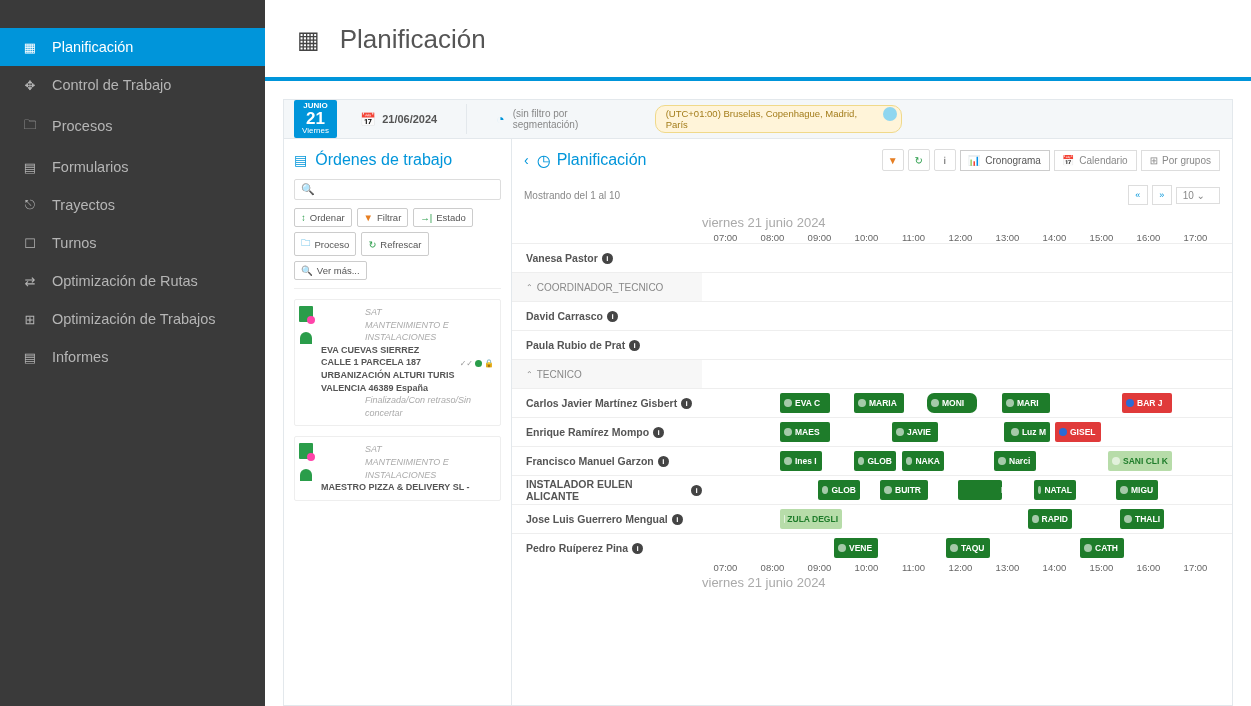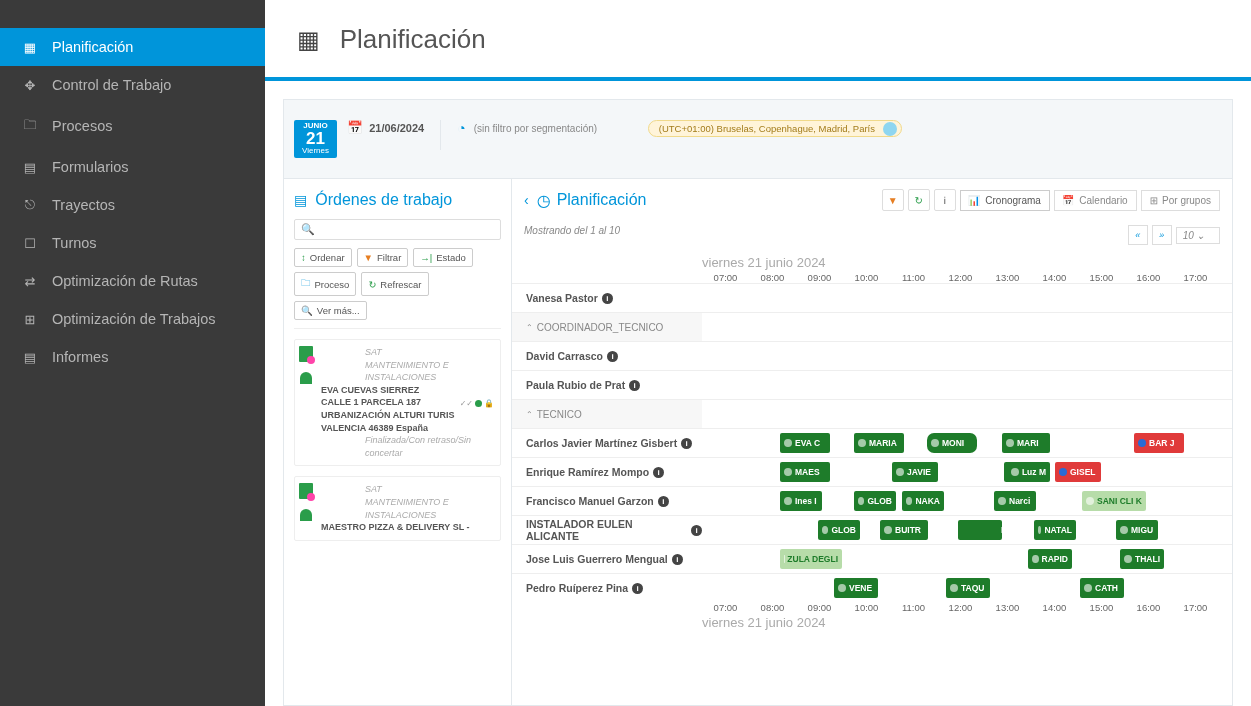--- a/index.html
+++ b/index.html
@@ -11,21 +11,21 @@
 .logo-main b { font-weight: 700; }
 .logo-sub { font-size: 15px; color: #eee; font-weight: 300; }
 .nav-item { display: flex; align-items: center; gap: 14px; padding: 11px 22px; font-size: 14.5px; color: #b5b5b5; cursor: pointer; }
 .nav-item.active { background: #0095da; color: #fff; }
 .nav-item .ico { width: 16px; text-align: center; font-size: 13px; }
 .main { flex: 1; display: flex; flex-direction: column; background: #fff; }
 .page-header { display: flex; align-items: center; gap: 20px; padding: 24px 32px 22px; border-bottom: 4px solid #0095da; }
 .page-header .cal-ico { font-size: 24px; color: #444; }
 .page-header h1 { font-size: 26px; font-weight: 400; color: #555; }
 .content { flex: 1; padding: 18px 18px 0; display: flex; flex-direction: column; overflow: hidden; }
-.topbar { background: #f4f7f9; border: 1px solid #e3e8ec; border-bottom: none; display: flex; align-items: flex-start; gap: 10px; padding: 20px 10px; }
+.topbar { background: #f4f7f9; border: 1px solid #e3e8ec; border-bottom: none; display: flex; align-items: center; gap: 23px; padding: 0 10px; }
 .date-badge { background: #0095da; color: #fff; text-align: center; padding: 2px 8px 3px; border-radius: 2px; line-height: 1; }
 .date-badge .mon { font-size: 8px; font-weight: 700; display: block; }
 .date-badge .day { font-size: 17px; font-weight: 700; display: block; }
 .date-badge .wd { font-size: 8px; display: block; }
 .date-full { display: flex; align-items: center; gap: 6px; font-size: 11px; color: #555; font-weight: 700; }
 .date-full .ico { color: #0095da; font-size: 13px; }
 .vsep { width: 1px; height: 30px; background: #e3e8ec; margin: 0 6px; }
 .seg { display: flex; align-items: center; gap: 8px; font-size: 10px; color: #888; }
 .seg .pie { color: #0095da; font-size: 14px; }
 .tz { background: #fff4d9; border: 1px solid #f0d98a; border-radius: 10px; padding: 2px 26px 2px 10px; font-size: 9.5px; color: #a37c1a; position: relative; margin-left: auto; margin-right: 320px; }
@@ -58,21 +58,21 @@
 .sched-head .back { color: #0095da; font-size: 14px; cursor: pointer; }
 .sched-head h3 { display: flex; align-items: center; gap: 6px; color: #0095da; font-size: 16px; font-weight: 400; }
 .sched-head .clk { color: #0095da; }
 .sched-tools { margin-left: auto; display: flex; gap: 4px; align-items: center; }
 .tool-btn { width: 22px; height: 22px; border: 1px solid #ddd; border-radius: 2px; background: #fff; display: flex; align-items: center; justify-content: center; font-size: 10px; cursor: pointer; }
 .tool-btn.f { color: #e67e22; }
 .tool-btn.r { color: #2a9d4a; }
 .tool-btn.i { color: #555; }
 .view-tab { border: 1px solid #ddd; font-size: 10px; padding: 4px 8px; display: flex; align-items: center; gap: 4px; cursor: pointer; color: #888; }
 .view-tab.active { background: #fff; color: #555; border-color: #ccc; }
-.count-row { display: flex; align-items: flex-start; padding: 4px 12px 8px; font-size: 10px; color: #888; font-style: italic; }
+.count-row { display: flex; align-items: center; padding: 4px 12px 8px; font-size: 10px; color: #888; }
 .count-row .pager { margin-left: auto; display: flex; gap: 4px; align-items: center; }
 .pg-btn { width: 20px; height: 20px; border: 1px solid #ddd; display: flex; align-items: center; justify-content: center; font-size: 9px; cursor: pointer; color: #0095da; }
 .pg-sel { border: 1px solid #ddd; font-size: 10px; padding: 2px 14px 2px 6px; }
 .grid { flex: 1; overflow: hidden; position: relative; }
 .grid-date { font-size: 13px; color: #aaa; padding: 2px 0 2px 190px; }
 .hours { display: flex; padding-left: 190px; font-size: 9.5px; color: #666; }
 .hours div { width: 47px; text-align: center; }
 .rows { }
 .grow { display: flex; align-items: center; height: 29px; border-top: 1px solid #eee; position: relative; }
 .gname { width: 190px; padding-left: 14px; font-size: 10.5px; color: #555; display: flex; align-items: center; gap: 4px; font-weight: 700; }
@@ -287,40 +287,40 @@
                   <div class="gname grp"><span class="caret">⌃</span> TECNICO</div>
                   <div class="lane"></div>
                 </div>
                 <div class="grow">
                   <div class="gname">Carlos Javier Martínez Gisbert <span class="info">i</span></div>
                   <div class="lane">
                     <div class="task g" style="left: 78px; width: 50px;"><span class="d"></span>EVA C</div>
                     <div class="task g" style="left: 152px; width: 50px;"><span class="d"></span>MARIA</div>
                     <div class="task g" style="left: 225px; width: 50px; border-radius: 7px;"><span class="d"></span>MONI</div>
                     <div class="task g" style="left: 300px; width: 48px;"><span class="d"></span>MARI</div>
-                    <div class="task r" style="left: 432px; width: 50px;"><span class="d"></span>BAR J</div>
+                    <div class="task r" style="left: 420px; width: 50px;"><span class="d"></span>BAR J</div>
                   </div>
                 </div>
                 <div class="grow">
                   <div class="gname">Enrique Ramírez Mompo <span class="info">i</span></div>
                   <div class="lane">
                     <div class="task g" style="left: 78px; width: 50px;"><span class="d"></span>MAES</div>
                     <div class="task g" style="left: 190px; width: 46px;"><span class="d"></span>JAVIE</div>
                     <div class="task g" style="left: 302px; width: 46px; justify-content: flex-end;"><span class="d"></span>Luz M</div>
                     <div class="task r" style="left: 353px; width: 46px;"><span class="d"></span>GISEL</div>
                   </div>
                 </div>
                 <div class="grow">
                   <div class="gname">Francisco Manuel Garzon <span class="info">i</span></div>
                   <div class="lane">
                     <div class="task g" style="left: 78px; width: 42px;"><span class="d"></span>Ines I</div>
                     <div class="task g" style="left: 152px; width: 42px;"><span class="d"></span>GLOB</div>
                     <div class="task g" style="left: 200px; width: 42px;"><span class="d"></span>NAKA</div>
                     <div class="task g" style="left: 292px; width: 42px;"><span class="d"></span>Narci</div>
-                    <div class="task o" style="left: 380px; width: 64px;"><span class="d"></span>SANI CLI K</div>
+                    <div class="task o" style="left: 406px; width: 64px;"><span class="d"></span>SANI CLI K</div>
                   </div>
                 </div>
                 <div class="grow">
                   <div class="gname">INSTALADOR EULEN ALICANTE <span class="info">i</span></div>
                   <div class="lane">
                     <div class="task g" style="left: 116px; width: 42px;"><span class="d"></span>GLOB</div>
                     <div class="task g" style="left: 178px; width: 48px;"><span class="d"></span>BUITR</div>
                     <div class="task g" style="left: 256px; width: 42px; padding-left: 40px;"><span class="d"></span>FRAN</div>
                     <div class="task g" style="left: 332px; width: 42px;"><span class="d"></span>NATAL</div>
                     <div class="task g" style="left: 414px; width: 42px;"><span class="d"></span>MIGU</div>

